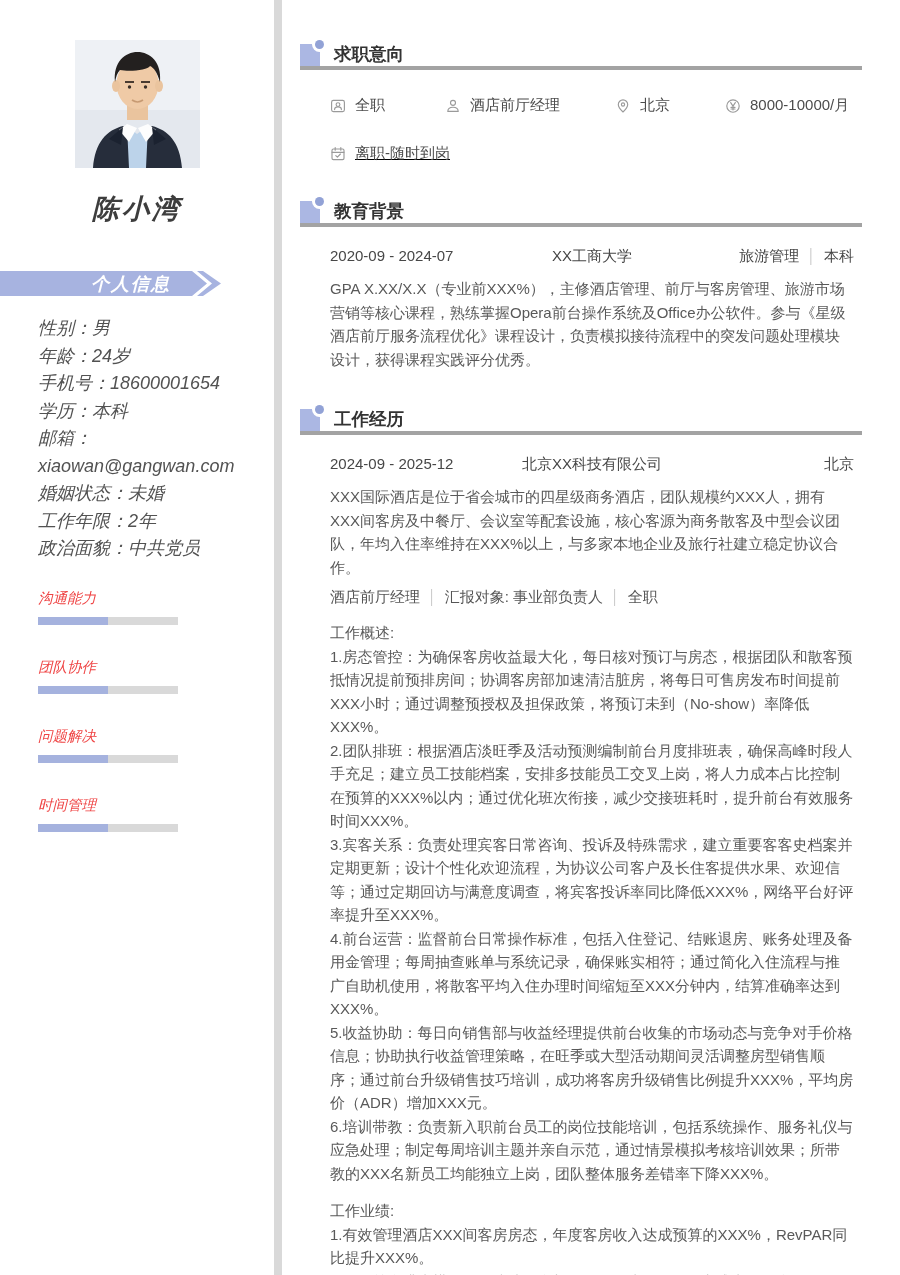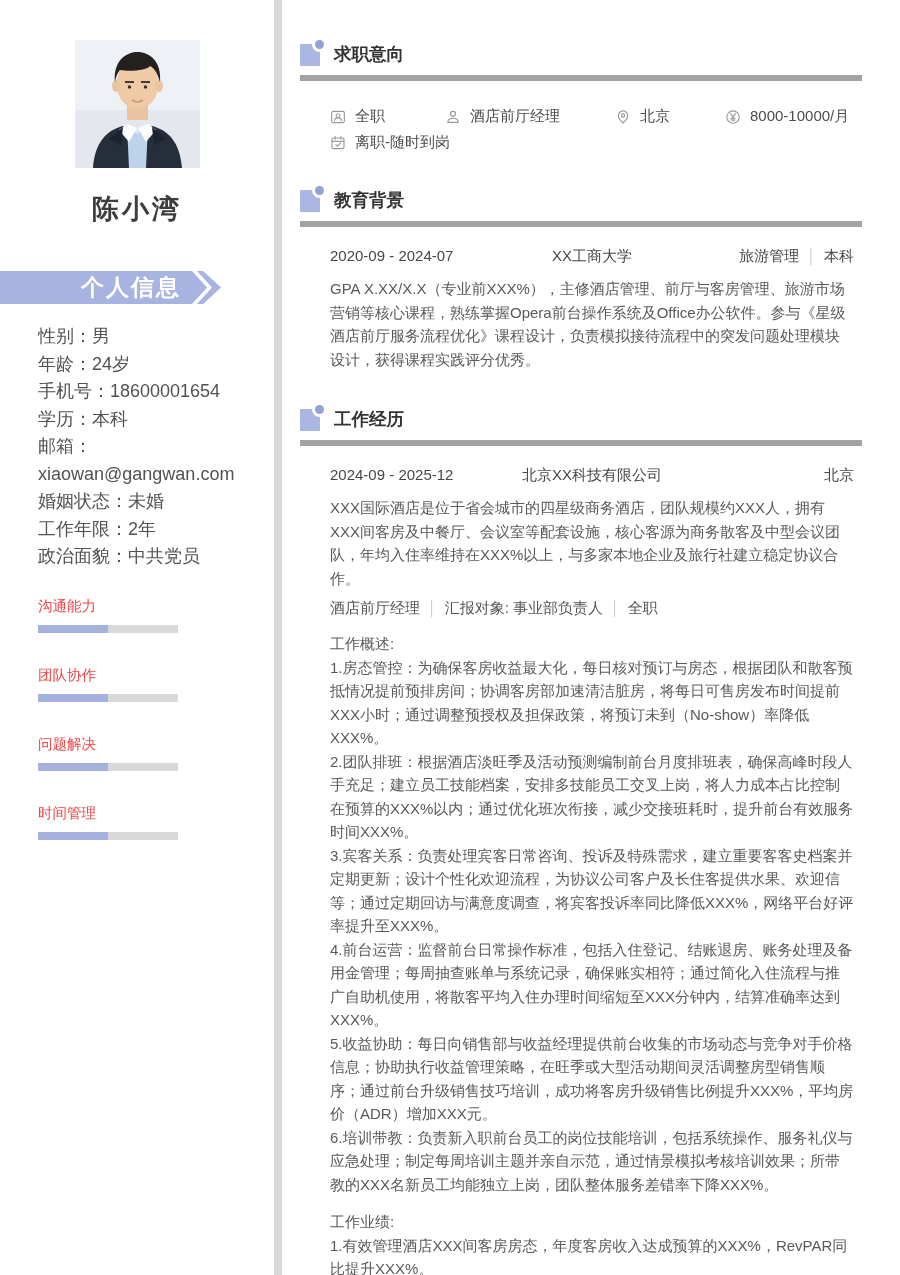--- a/index.html
+++ b/index.html
@@ -1,56 +1,56 @@
 <!DOCTYPE html>
 <html><head>
 <meta charset="utf-8">
 <style>
   * { margin:0; padding:0; box-sizing:border-box; }
   html,body { width:900px; height:1275px; background:#ffffff; overflow:hidden;
               font-family:"Liberation Sans","DejaVu Sans",sans-serif; }
   .page { display:flex; width:900px; height:1275px; background:#fff; }
 
   
-  .sidebar { width:274px; flex:0 0 274px; }
+  .sidebar { width:274px; flex:0 0 274px;font-style:italic; }
   .photo-wrap { width:125px; height:128px; margin:40px auto 0; overflow:hidden; background:#e9edf2; }
   .name { margin-top:23px; text-align:center; font-size:27px; font-weight:bold;
           color:#3d3d3d; letter-spacing:3px; }
-  .banner { position:relative; margin-top:44px; width:222px; height:33px; background:#a7b3e0;
+  .banner { position:relative; margin-top:44px; width:222px; height:25px; background:#a7b3e0;
             clip-path:polygon(0 0,203px 0,221px 50%,203px 100%,0 100%);
             display:flex; align-items:center; justify-content:center; padding-left:40px;
-            color:#fff; font-size:23px; font-weight:bold; letter-spacing:2px; }
+            color:#fff; font-size:18px; font-weight:bold; letter-spacing:2px; }
   .banner::after { content:""; position:absolute; left:192px; top:0; width:22px; height:100%;
             background:#fff; clip-path:polygon(0 0,5px 0,20px 50%,5px 100%,0 100%,15px 50%); }
   .banner.skills-banner { margin-top:30px; }
   .info-list { margin:19px 0 0 38px; font-size:18px; color:#525252;
                line-height:27.5px; white-space:pre-line; }
   .skills { margin:26px 0 0 38px; }
   .skill { margin-bottom:33px; }
   .skill-label { font-size:14.5px; color:#ef4444; }
   .skill-bar { margin-top:9px; width:140px; height:8px; background:#d9d9d9; }
   .skill-fill { height:100%; background:#a5b2de; }
 
   
   .vdivider { width:8px; flex:0 0 8px; background:#d9d9d9; }
 
   
   .main { flex:1; padding:40px 38px 0 18px; }
   .sec + .sec { margin-top:34px; }
-  .sec-head { display:flex; align-items:flex-end; gap:10px; padding-bottom:9px;
-              border-bottom:6px solid #a3a3a3; }
+  .sec-head { display:flex; align-items:flex-end; gap:10px; 
+              border-bottom:4px solid #a3a3a3; }
   .sec-icon { position:relative; width:24px; height:26px; flex:0 0 24px; }
   .sec-icon .sq { position:absolute; left:0; top:4px; width:20px; height:22px; background:#abb7e3; }
   .sec-icon .dot { position:absolute; right:0; top:0; width:9px; height:9px; border-radius:50%;
                    background:#92a2d6; box-shadow:0 0 0 3px #fff; }
   .sec-title { font-size:17.5px; font-weight:bold; color:#333; }
   .sec-body { padding:0 8px 0 30px; }
 
   .intent-row { display:flex; margin-top:26px; }
-  .intent-row.second { margin-top:7px; }
+  .intent-row.second { margin-top:29px;text-decoration:underline; }
   .intent-item { display:flex; align-items:center; gap:9px; font-size:15px; color:#4c4c4c; }
   .intent-item.c1 { width:115px; } .intent-item.c2 { width:170px; }
   .intent-item.c3 { width:110px; } .intent-item.c4 { flex:1; }
   .gicon { flex:0 0 16px; width:16px; height:16px; stroke:#9a9a9a; fill:none;
            stroke-width:1.15; stroke-linecap:round; stroke-linejoin:round; }
 
   .meta-row { display:flex; align-items:baseline; margin-top:20px; font-size:15px; color:#474747; }
   .meta-left { flex:1; white-space:nowrap; }
   .meta-center { flex:1; text-align:center; white-space:nowrap; }
   .meta-right { flex:1; text-align:right; white-space:nowrap; }

